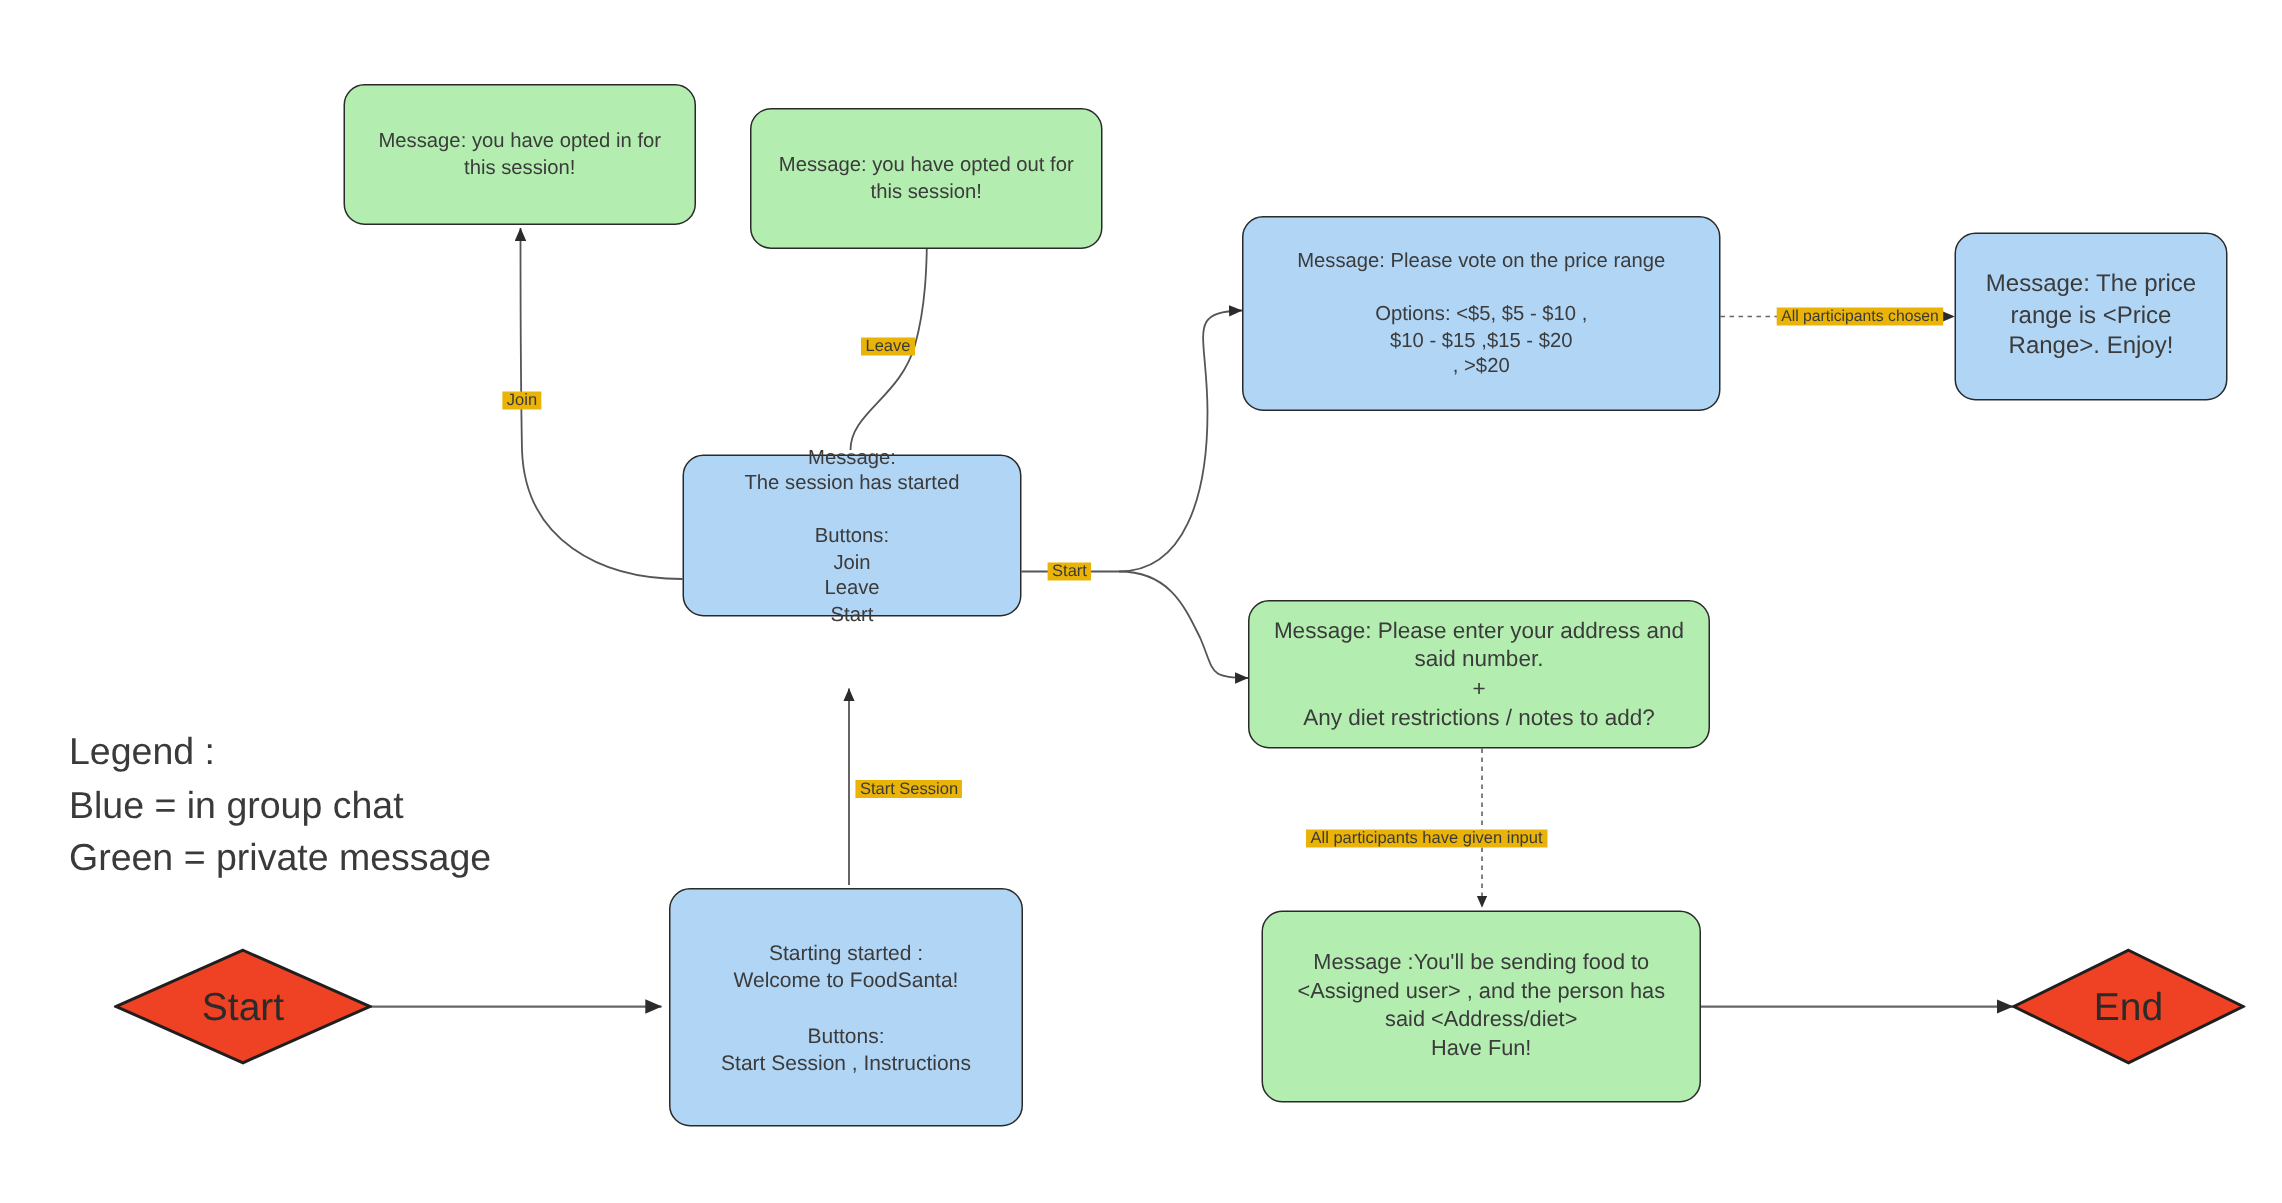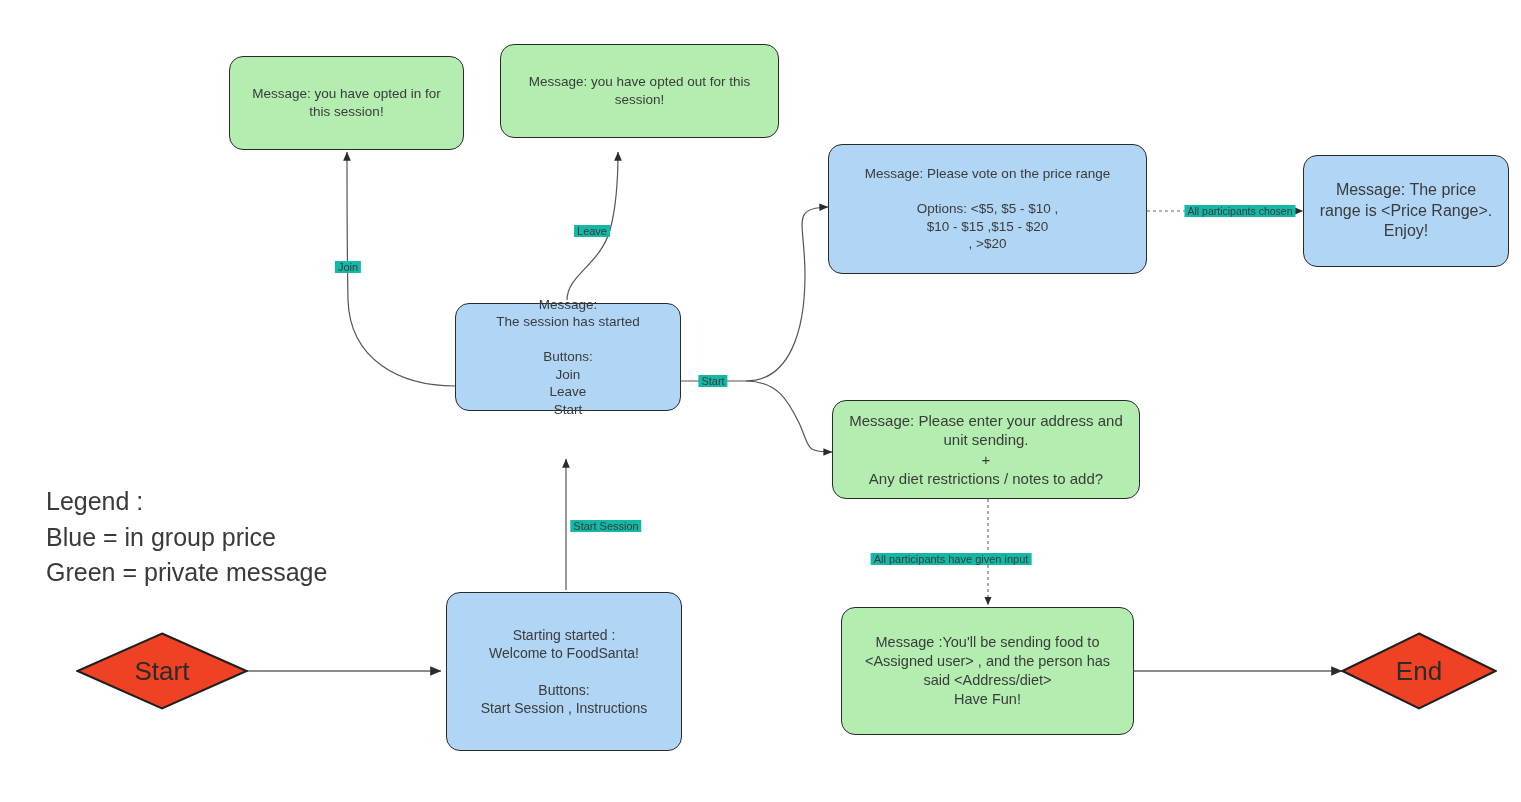--- a/index.html
+++ b/index.html
@@ -51,21 +51,21 @@
     left: 0; top: 0;
     width: 100%; height: 100%;
     display: flex;
     align-items: center;
     justify-content: center;
     font-size: 26px;
     color: #2b2b2b;
   }
   .edge-label {
     position: absolute;
-    background: #14b8a6;
+    background: #eab308;
     color: #3a3a3a;
     padding: 0 3px;
     white-space: nowrap;
     transform: translate(-50%, -50%);
   }
   #legend {
     position: absolute;
     color: #3a3a3a;
     font-size: 25px;
     line-height: 1.42;
@@ -102,21 +102,21 @@
 
     <path d="M988,499 L988,605" fill="none" stroke="#666666" stroke-width="1.1" stroke-dasharray="3,3" marker-end="url(#arrow)"></path>
 
     <path d="M1134,671 L1342,671" fill="none" stroke="#666666" stroke-width="1.5" marker-end="url(#arrow)"></path>
   </svg>
 
   <div class="node green" style="left:229px; top:56px; width:235px; height:94px; font-size:13.5px; padding:0 16px;">
     <span>Message: you have opted in for this session!</span>
   </div>
 
-  <div class="node green" style="left:500px; top:44px; width:279px; height:94px; font-size:13.5px; padding:0 16px;">
+  <div class="node green" style="left:500px; top:72px; width:235px; height:94px; font-size:13.5px; padding:0 16px;">
     <span>Message: you have opted out for this session!</span>
   </div>
 
   <div class="node blue" style="left:455px; top:303px; width:226px; height:108px; font-size:13.5px; padding:0 12px;">
     <span>Message:
 The session has started
 
 Buttons:
 Join
 Leave
@@ -124,26 +124,26 @@
   </div>
 
   <div class="node blue" style="left:828px; top:144px; width:319px; height:130px; font-size:13.5px; padding:13px 14px;">
     <span>Message: Please vote on the price range
 
 Options:  &lt;$5, $5 - $10 ,
 $10 - $15 ,$15 - $20
 , &gt;$20</span>
   </div>
 
-  <div class="node blue" style="left:1303px; top:155px; width:206px; height:112px; font-size:16px; padding:0 14px;justify-content:center;">
+  <div class="node blue" style="left:1303px; top:155px; width:182px; height:112px; font-size:16px; padding:0 14px;justify-content:center;">
     <span>Message: The price range is &lt;Price Range&gt;. Enjoy!</span>
   </div>
 
   <div class="node green" style="left:832px; top:400px; width:308px; height:99px; font-size:15px; padding:0 12px;">
-    <span>Message: Please enter your address and unit sending.
+    <span>Message: Please enter your address and said number.
 +
 Any diet restrictions / notes to add?</span>
   </div>
 
   <div class="node blue" style="left:446px; top:592px; width:236px; height:159px; font-size:14px; padding:0 10px;">
     <span>Starting started :
 Welcome to FoodSanta!
 
 Buttons:
 Start Session , Instructions</span>
@@ -174,16 +174,16 @@
 
   <div class="edge-label" style="left:713px; top:381px; font-size:11px;">Start</div>
 
   <div class="edge-label" style="left:566px; top:526px; font-size:11px;margin-left:40px;">Start Session</div>
 
   <div class="edge-label" style="left:1240px; top:211px; font-size:10.5px;">All participants chosen</div>
 
   <div class="edge-label" style="left:951px; top:559px; font-size:11px;">All participants have given input</div>
 
   <div id="legend" style="left:46px; top:484px;">Legend :
-Blue = in group price
+Blue = in group chat
 Green = private message</div>
 
 </div>
 
 </body></html>

